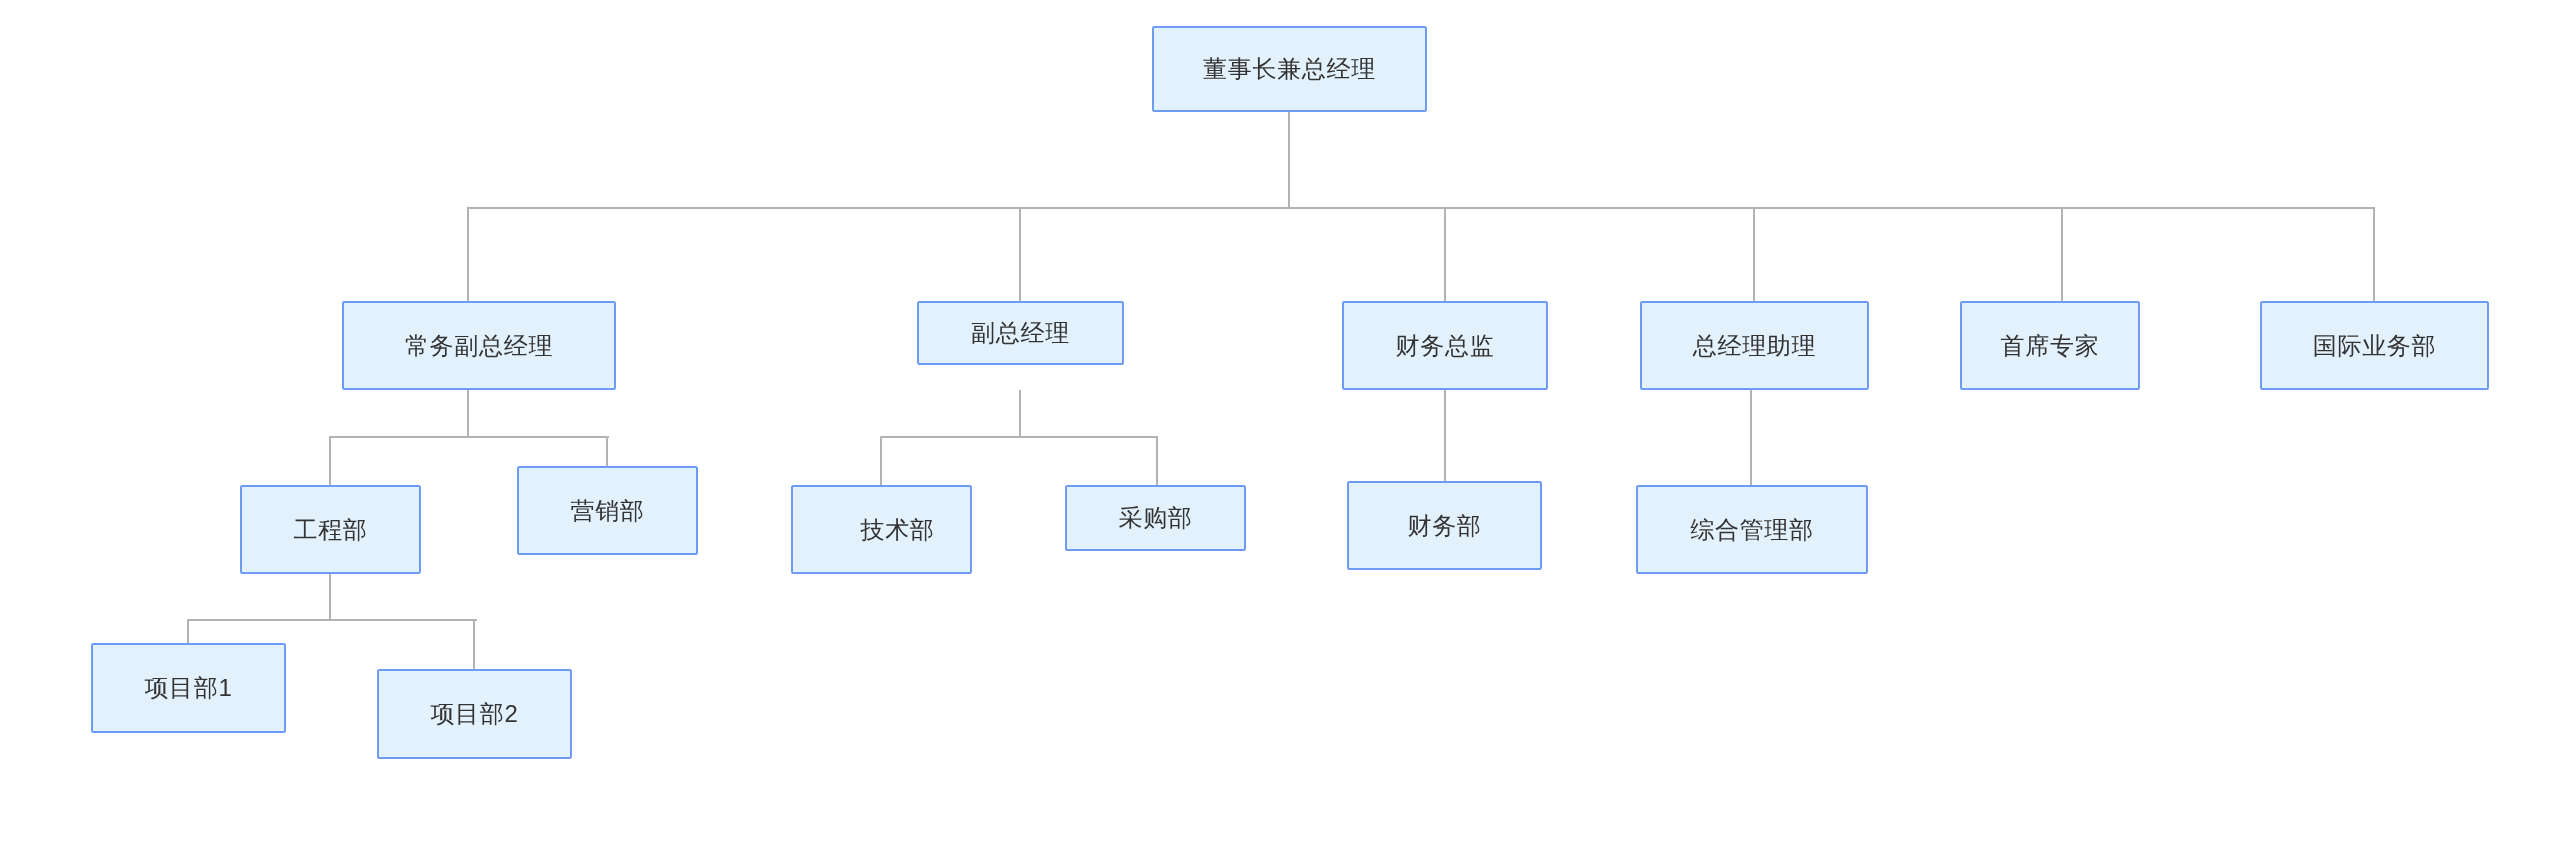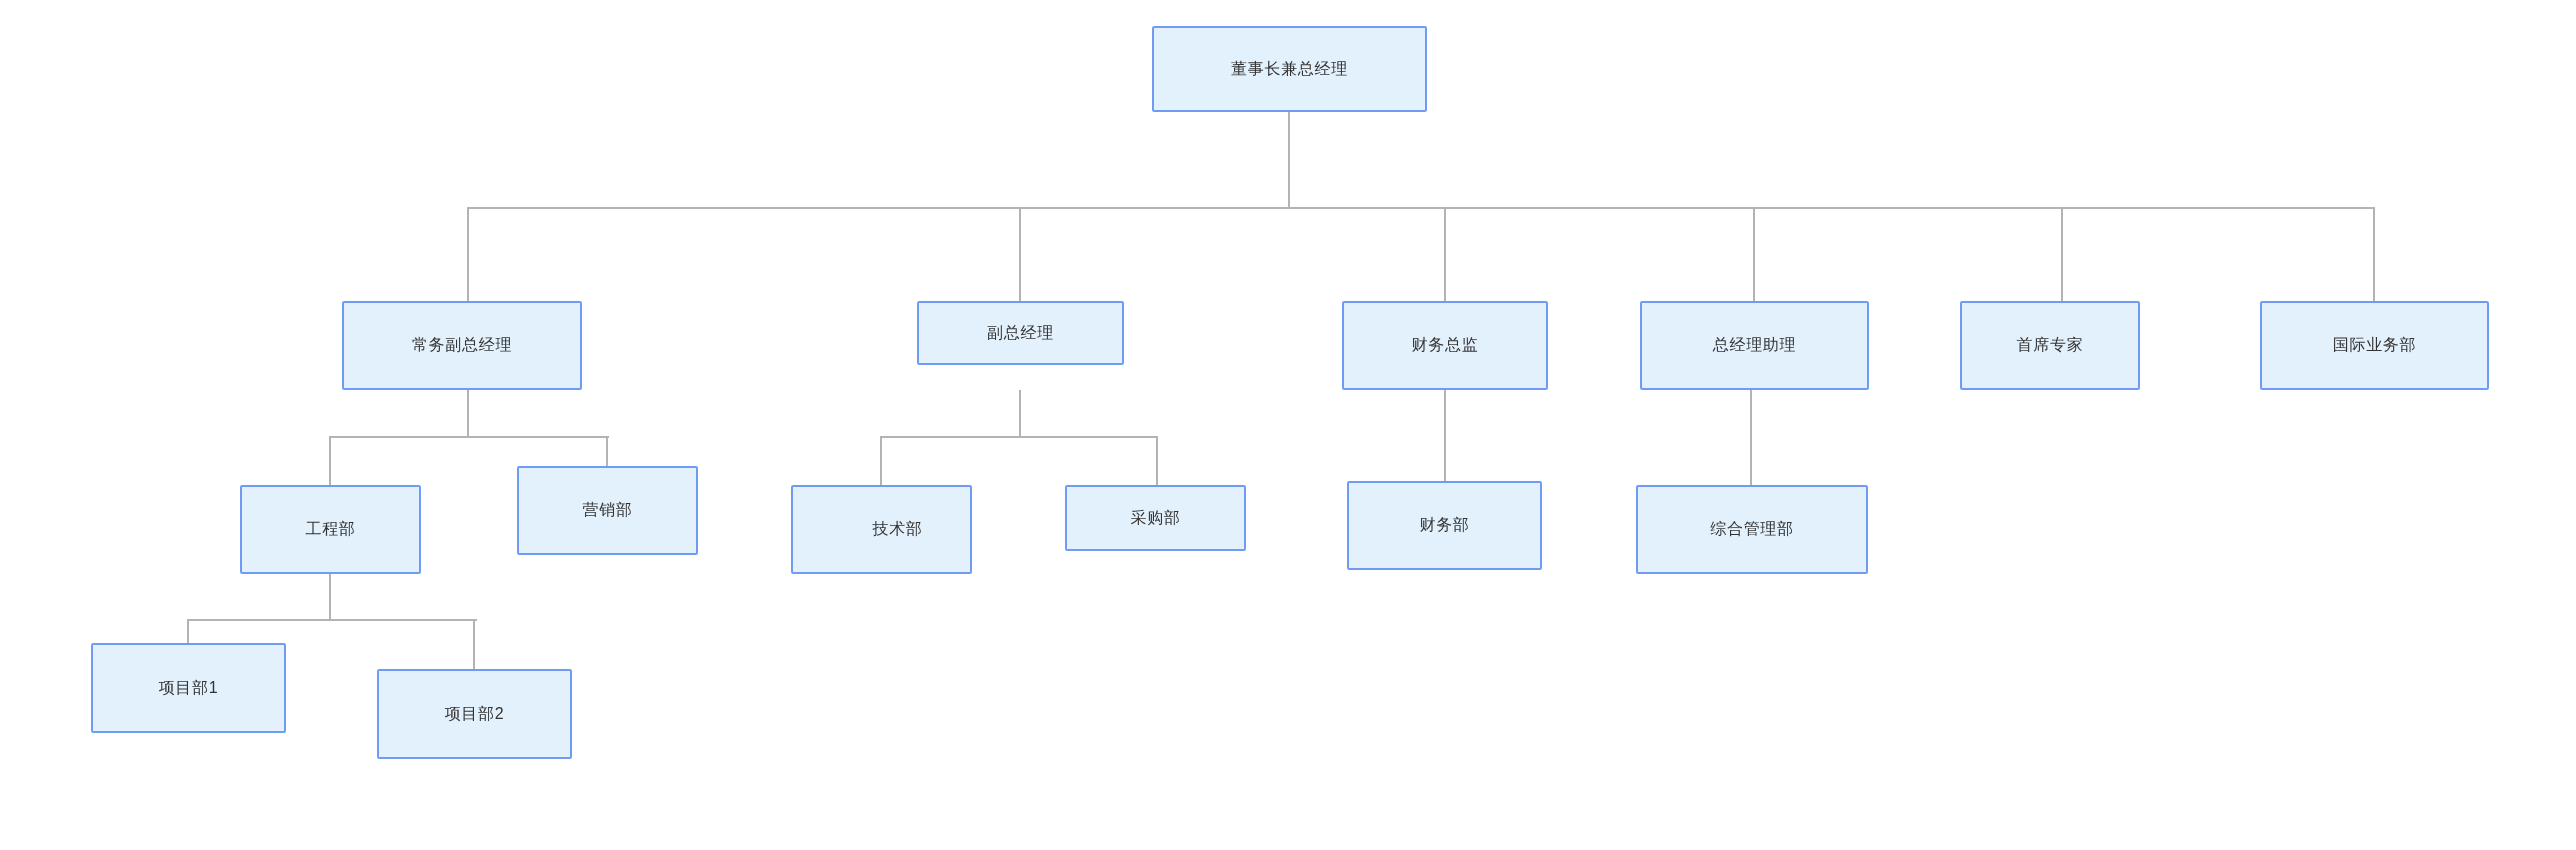--- a/index.html
+++ b/index.html
@@ -17,41 +17,41 @@
   }
   .node {
     position: absolute;
     box-sizing: border-box;
     background: #e3f1fd;
     border: 2.2px solid #6e9cf5;
     border-radius: 2.2px;
     display: flex;
     align-items: center;
     justify-content: center;
-    font-size: 16px;
+    font-size: 24px;
     color: #333333;
     letter-spacing: 0.7px;
     white-space: nowrap;
     cursor: default;
     z-index: 2;
   }
   .line {
     position: absolute;
     background: #b3b3b3;
     z-index: 1;
   }
 </style>
 </head>
 <body>
 
 <div class="canvas">
 
   <div class="node" style="left:1152px; top:26px;  width:275px; height:86px;">董事长兼总经理</div>
 
-  <div class="node" style="left:342px;  top:301px; width:240px; height:89px;">常务副总经理</div>
+  <div class="node" style="left:342px;  top:301px; width:274px; height:89px;">常务副总经理</div>
   <div class="node" style="left:917px; top:301px; width:207px; height:64px;">副总经理</div>
   <div class="node" style="left:1342px; top:301px; width:206px; height:89px;">财务总监</div>
   <div class="node" style="left:1640px; top:301px; width:229px; height:89px;">总经理助理</div>
   <div class="node" style="left:1960px; top:301px; width:180px; height:89px;">首席专家</div>
   <div class="node" style="left:2260px; top:301px; width:229px; height:89px;">国际业务部</div>
 
   <div class="node" style="left:240px;  top:485px; width:181px; height:89px;">工程部</div>
   <div class="node" style="left:517px;  top:466px; width:181px; height:89px;">营销部</div>
   <div class="node" style="left:791px; top:485px; width:181px; height:89px;padding-left:32px;">技术部</div>
   <div class="node" style="left:1065px; top:485px; width:181px; height:66px;">采购部</div>

